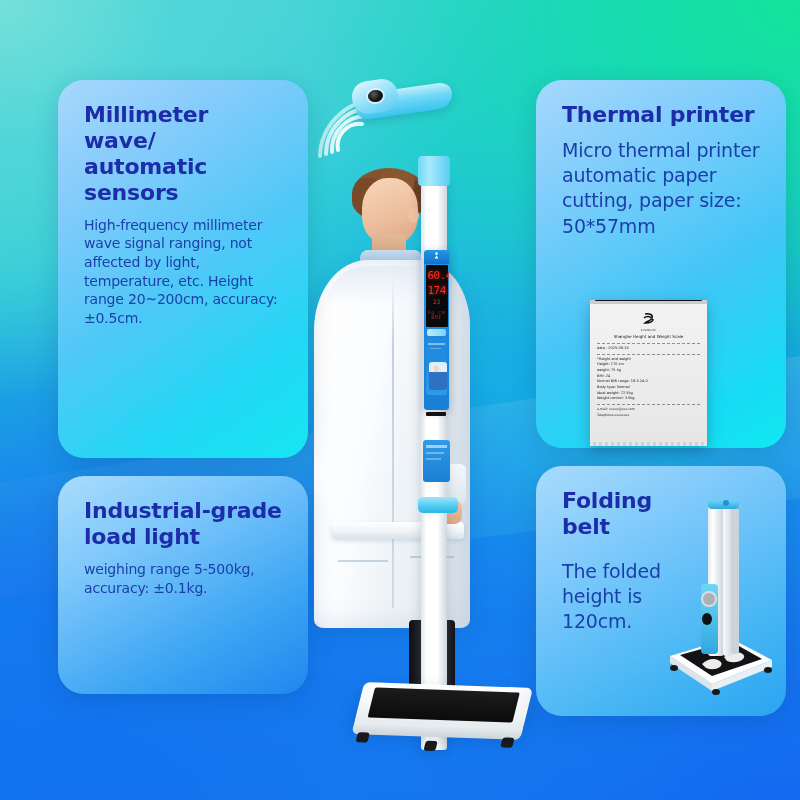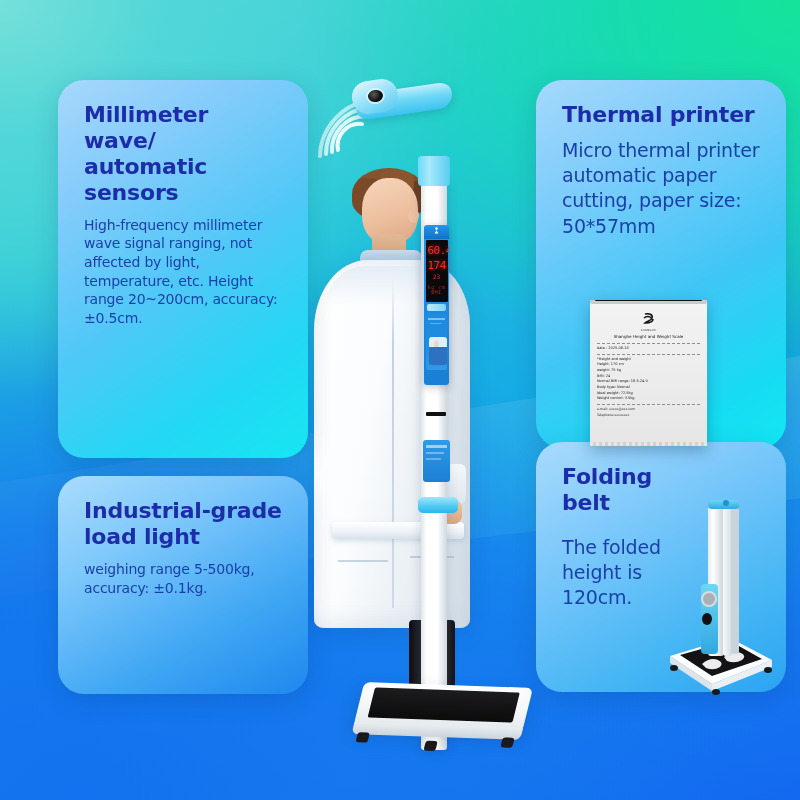--- a/index.html
+++ b/index.html
@@ -45,21 +45,21 @@
   }
   .card-bl{
     left:58px;top:476px;width:250px;height:218px;
     background:linear-gradient(150deg,#a9dcfc 0%,#7ec8fb 30%,#3ca5f3 70%,#1f87ee 100%);
   }
   .card-tr{
     left:536px;top:80px;width:250px;height:368px;
     background:linear-gradient(150deg,#a5d8fc 0%,#7fcdfb 25%,#40c6f6 58%,#16dcf3 85%,#12e8f2 100%);
   }
   .card-br{
-    left:536px;top:442px;width:250px;height:250px;
+    left:536px;top:466px;width:250px;height:250px;
     background:linear-gradient(150deg,#a8dbfc 0%,#7ec9fb 32%,#46b6f4 72%,#2aa4f2 100%);
   }
   .card h3{
     margin:0 0 10px 0;
     font-size:22px;line-height:1.18;font-weight:bold;
     color:#1d2ca8;letter-spacing:-0.2px;
   }
   .card p{
     margin:0;
     font-size:14px;line-height:1.33;
@@ -127,21 +127,21 @@
   }
   .arm-lens{
     position:absolute;left:68px;top:30px;width:15px;height:12px;
     background:radial-gradient(circle at 40% 35%,#5a5a5a 0%,#141414 55%,#000 100%);
     border-radius:50%;transform:rotate(-8deg);
     box-shadow:0 0 0 2px rgba(255,255,255,0.55);
   }
   .waves{position:absolute;left:-6px;top:26px;width:130px;height:130px;}
 
   .panel{
-    position:absolute;left:124px;top:165px;width:25px;height:160px;
+    position:absolute;left:124px;top:190px;width:25px;height:160px;
     background:linear-gradient(180deg,#2196e8 0%,#1a7fd6 100%);
     border-radius:3px;overflow:hidden;
     box-shadow:0 2px 8px rgba(0,30,70,0.25);
   }
   .panel-top{height:12px;background:linear-gradient(180deg,#1f8fe4,#1272c9);}
   .panel-top svg{display:block;margin:1.5px auto 0 auto;}
   .lcd{
     margin:1px 1.5px;height:62px;background:#0a0a0c;border-radius:1px;
     position:relative;
   }

